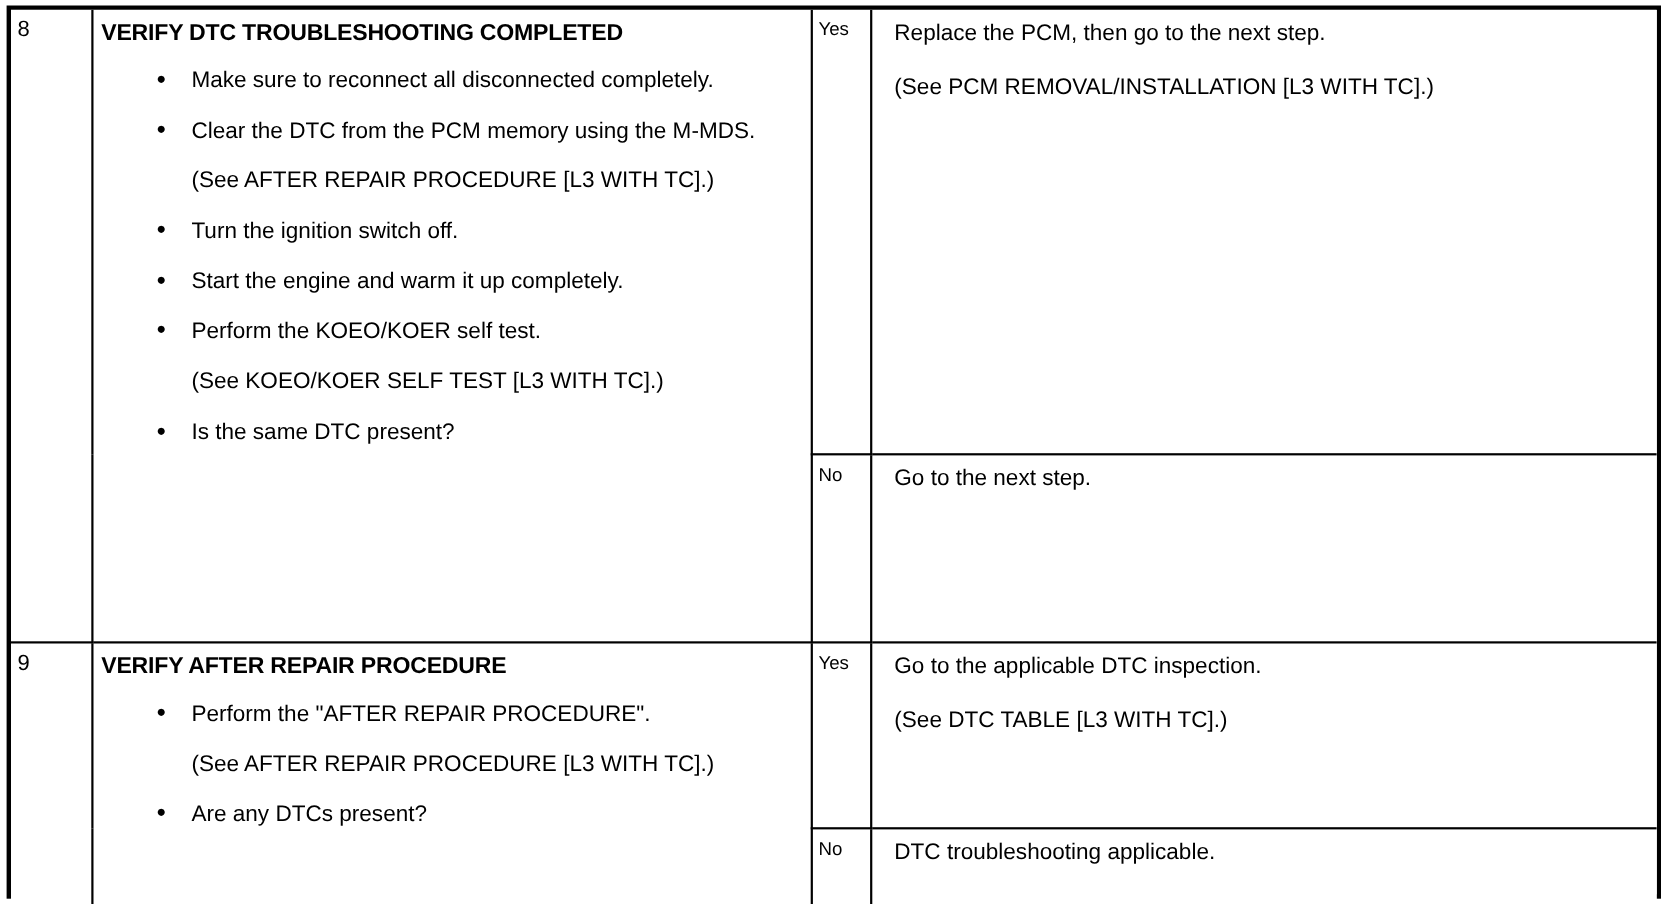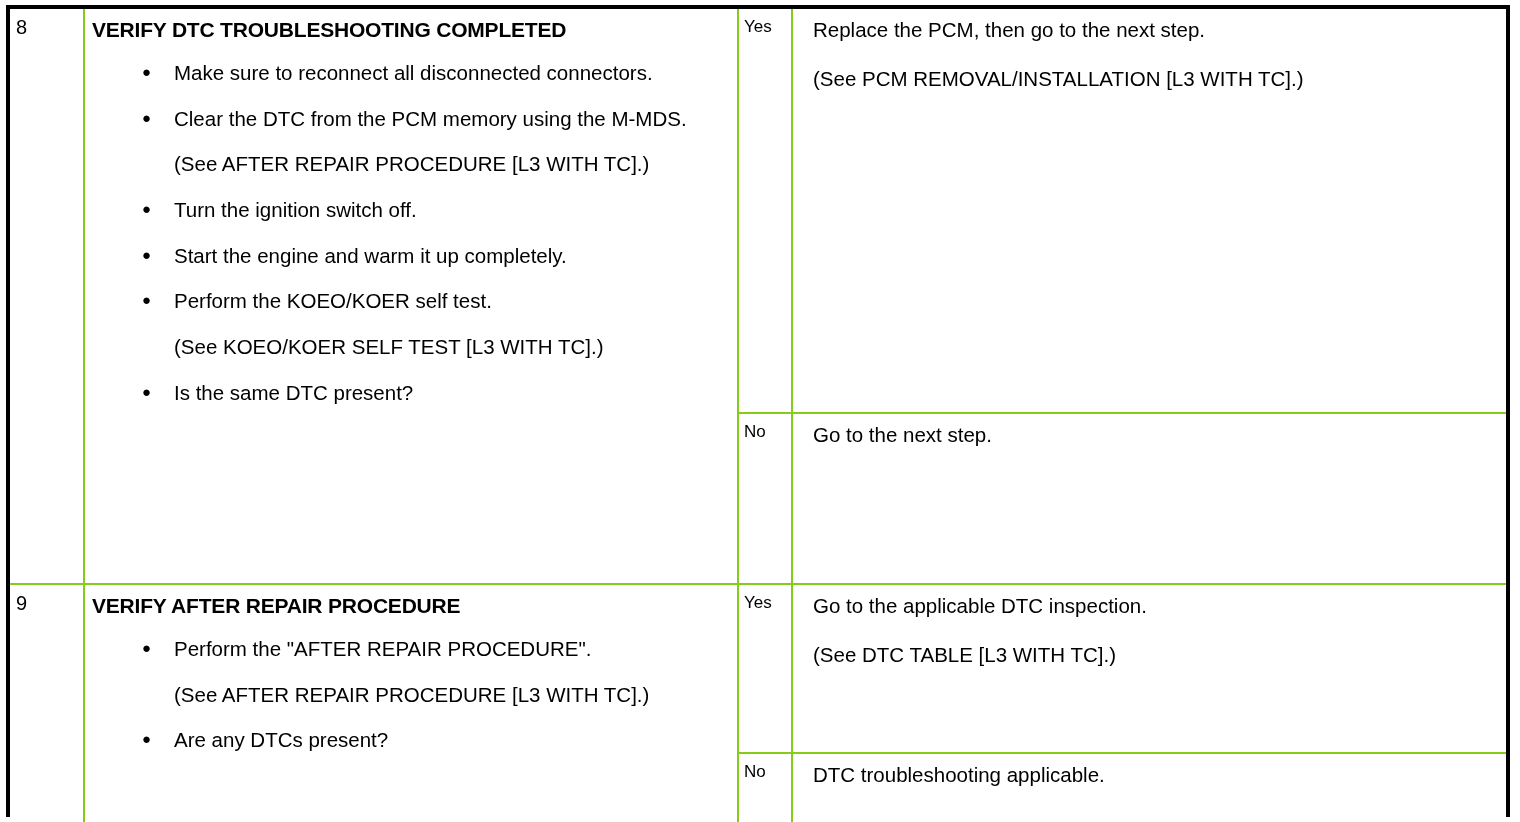--- a/index.html
+++ b/index.html
@@ -37,21 +37,21 @@
   }
 
   table.grid {
     width: 100%;
     height: 100%;
     border-collapse: collapse;
     table-layout: fixed;
     background: #fff;
   }
   table.grid td {
-    border: 2px solid #84cc16;
+    border: 2px solid #000000;
     vertical-align: top;
     padding: 0;
     background: #fff;
   }
   table.grid td.nb-left   { border-left: none; }
   table.grid td.nb-right  { border-right: none; }
   table.grid td.nb-top    { border-top: none; }
   table.grid td.nb-bottom { border-bottom: none; }
 
   
@@ -143,21 +143,21 @@
 
         <tr>
           <td class="nb-left nb-top" rowspan="2">
             <div class="step-num">8</div>
           </td>
 
           <td class="nb-top" rowspan="2">
             <div class="action-cell">
               <div class="action-title">VERIFY DTC TROUBLESHOOTING COMPLETED</div>
               <ul class="bullets">
-                <li class="bulleted">Make sure to reconnect all disconnected connectors.</li>
+                <li class="bulleted">Make sure to reconnect all disconnected completely.</li>
                 <li class="bulleted">Clear the DTC from the PCM memory using the M-MDS.</li>
                 <li class="nobullet">(See AFTER REPAIR PROCEDURE [L3 WITH TC].)</li>
                 <li class="bulleted">Turn the ignition switch off.</li>
                 <li class="bulleted">Start the engine and warm it up completely.</li>
                 <li class="bulleted">Perform the KOEO/KOER self test.</li>
                 <li class="nobullet">(See KOEO/KOER SELF TEST [L3 WITH TC].)</li>
                 <li class="bulleted">Is the same DTC present?</li>
               </ul>
             </div>
           </td>

